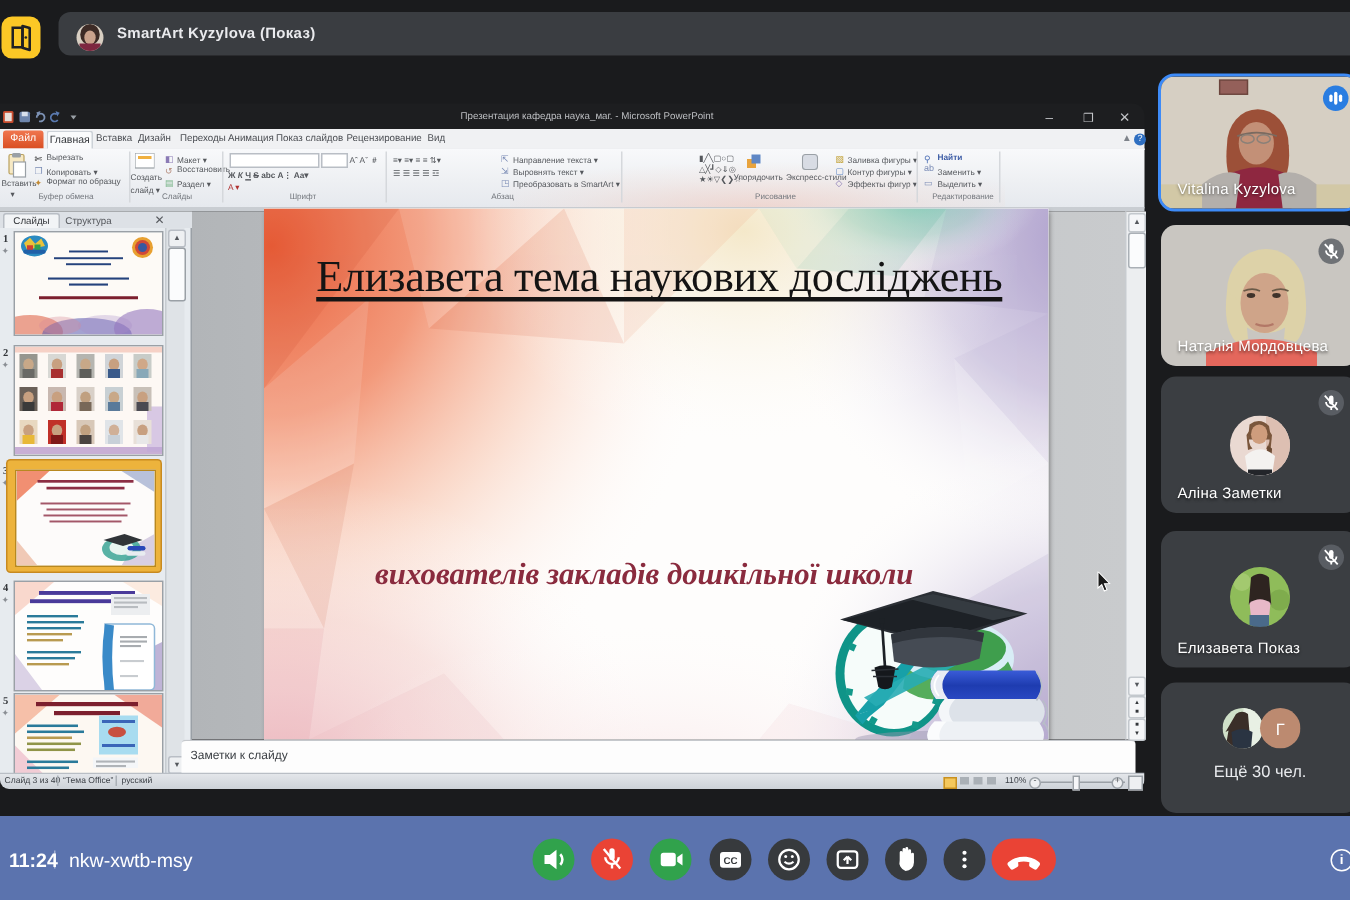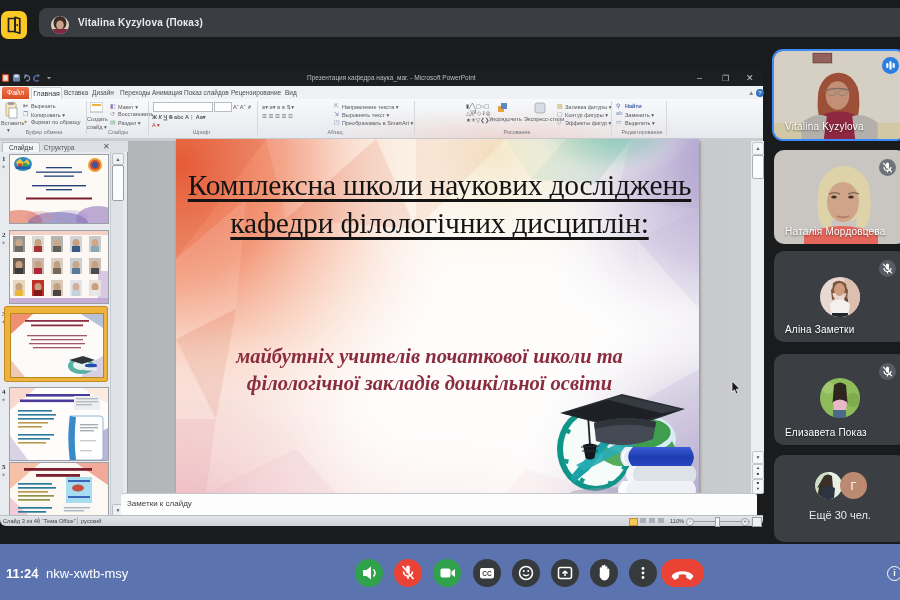--- a/index.html
+++ b/index.html
@@ -69,21 +69,21 @@
           <circle cx="11" cy="11" r="9"></circle>
         </clipPath>
       </defs>
       <g clip-path="url(#avc)">
         <rect width="22" height="22" fill="#d8cfc2"></rect>
         <ellipse cx="11" cy="9" rx="6.5" ry="7" fill="#3d2b26"></ellipse>
         <ellipse cx="11" cy="11" rx="3.8" ry="4.6" fill="#caa28c"></ellipse>
         <rect x="4" y="15" width="14" height="7" fill="#7e2740"></rect>
       </g>
     </svg>
-    <span class="nm">Vitalina Kyzylova (Показ)</span>
+    <span class="nm">SmartArt Kyzylova (Показ)</span>
   </div>
 
   <div class="abs" id="titlebar">
     <svg class="abs" style="left:2px;top:4px;" width="60" height="10" viewBox="0 0 60 10">
       <rect x="0" y="1" width="7" height="8" rx="1" fill="#c54a2c"></rect>
       <rect x="1.2" y="2.2" width="4.6" height="5.6" fill="#e8e0da"></rect>
       <rect x="11" y="1.5" width="7" height="7" rx="1" fill="#6e86ad"></rect>
       <rect x="12.5" y="1.5" width="4" height="3" fill="#d8e0ec"></rect>
       <path d="M22.5 5.5 a2.6 2.6 0 1 1 1.6 2.2" fill="none" stroke="#7d92b4" stroke-width="1.2"></path>
       <path d="M25 1 l-2.8 1 l1.4 2.6z" fill="#7d92b4"></path>
@@ -460,24 +460,22 @@
         <polygon points="390,0 455,0 420,45 355,40" fill="#2ea184"></polygon>
         <polygon points="455,0 523,0 523,70 440,60" fill="#8e80b8" opacity=".8"></polygon>
         <polygon points="523,70 523,170 460,100" fill="#a095c4" opacity=".8"></polygon>
         <polygon points="0,280 40,280 30,354 0,354" fill="#d87a8a"></polygon>
         <polygon points="30,354 120,310 160,354" fill="#e0a0ae"></polygon>
         <polygon points="460,100 523,170 470,200" fill="#fff"></polygon>
         <polygon points="470,260 523,230 523,354 430,354" fill="#8a7cb4"></polygon>
         <polygon points="350,330 430,354 330,354" fill="#e8b8c4"></polygon>
       </g>
     </svg>
-    <div class="stitle" style="left:2px;top:28px;font-size:29.5px;line-height:36px;letter-spacing:-.2px;"><u>Комплексна школи наукових досліджень</u></div>
-    <div class="stitle" style="left:2px;top:66px;font-size:29.5px;line-height:36px;letter-spacing:-.2px;"><u>кафедри філологічних дисциплін:</u></div>
-    <div class="sbody" style="left:-8px;top:204px;font-size:20.5px;line-height:27px;">майбутніх учителів початкової школи та</div>
-    <div class="sbody" style="left:-8px;top:231px;font-size:20.5px;line-height:27px;">філологічної закладів дошкільної освіти</div>
+    <div class="stitle" style="left:2px;top:28px;font-size:29.5px;line-height:36px;letter-spacing:-.2px;"><u>Елизавета тема наукових досліджень</u></div>
+    <div class="sbody" style="left:-8px;top:231px;font-size:20.5px;line-height:27px;">вихователів закладів дошкільної школи</div>
     <svg class="abs" style="left:376px;top:248px;" width="147" height="112" viewBox="0 0 147 112">
       <defs>
         <linearGradient id="bluebook" x1="0" y1="0" x2="0" y2="1">
           <stop offset="0" stop-color="#3a5cd8"></stop>
           <stop offset=".5" stop-color="#1e3cb0"></stop>
           <stop offset="1" stop-color="#2a49c4"></stop>
         </linearGradient>
       </defs>
 
       <ellipse cx="43" cy="62" rx="38" ry="42" fill="#0f9488"></ellipse>

